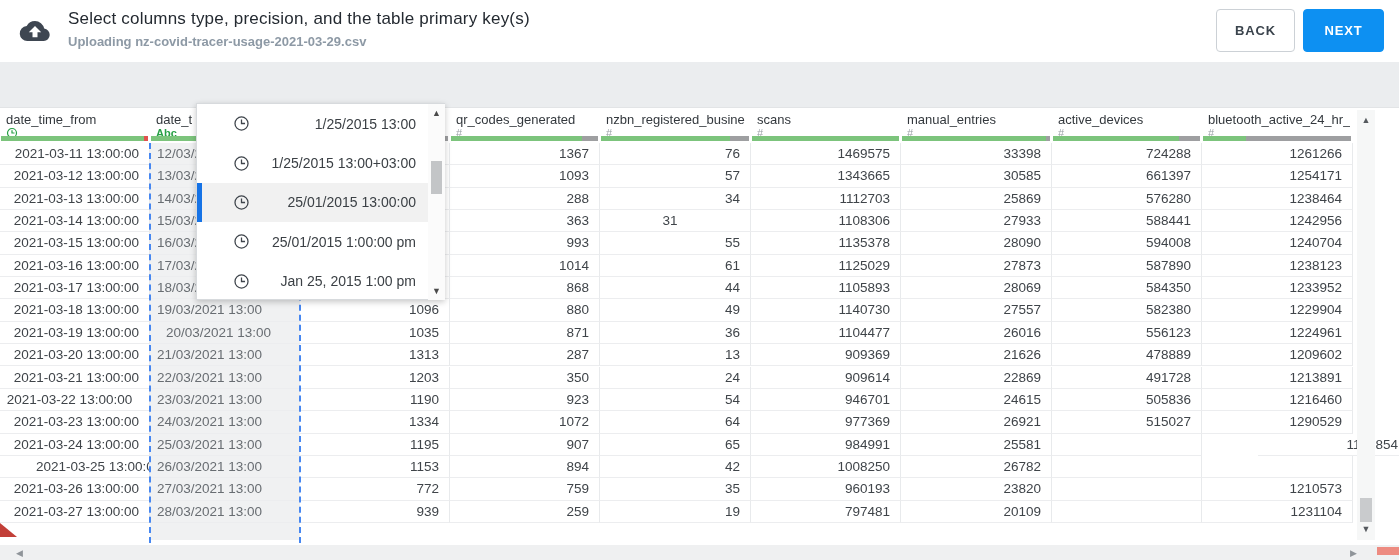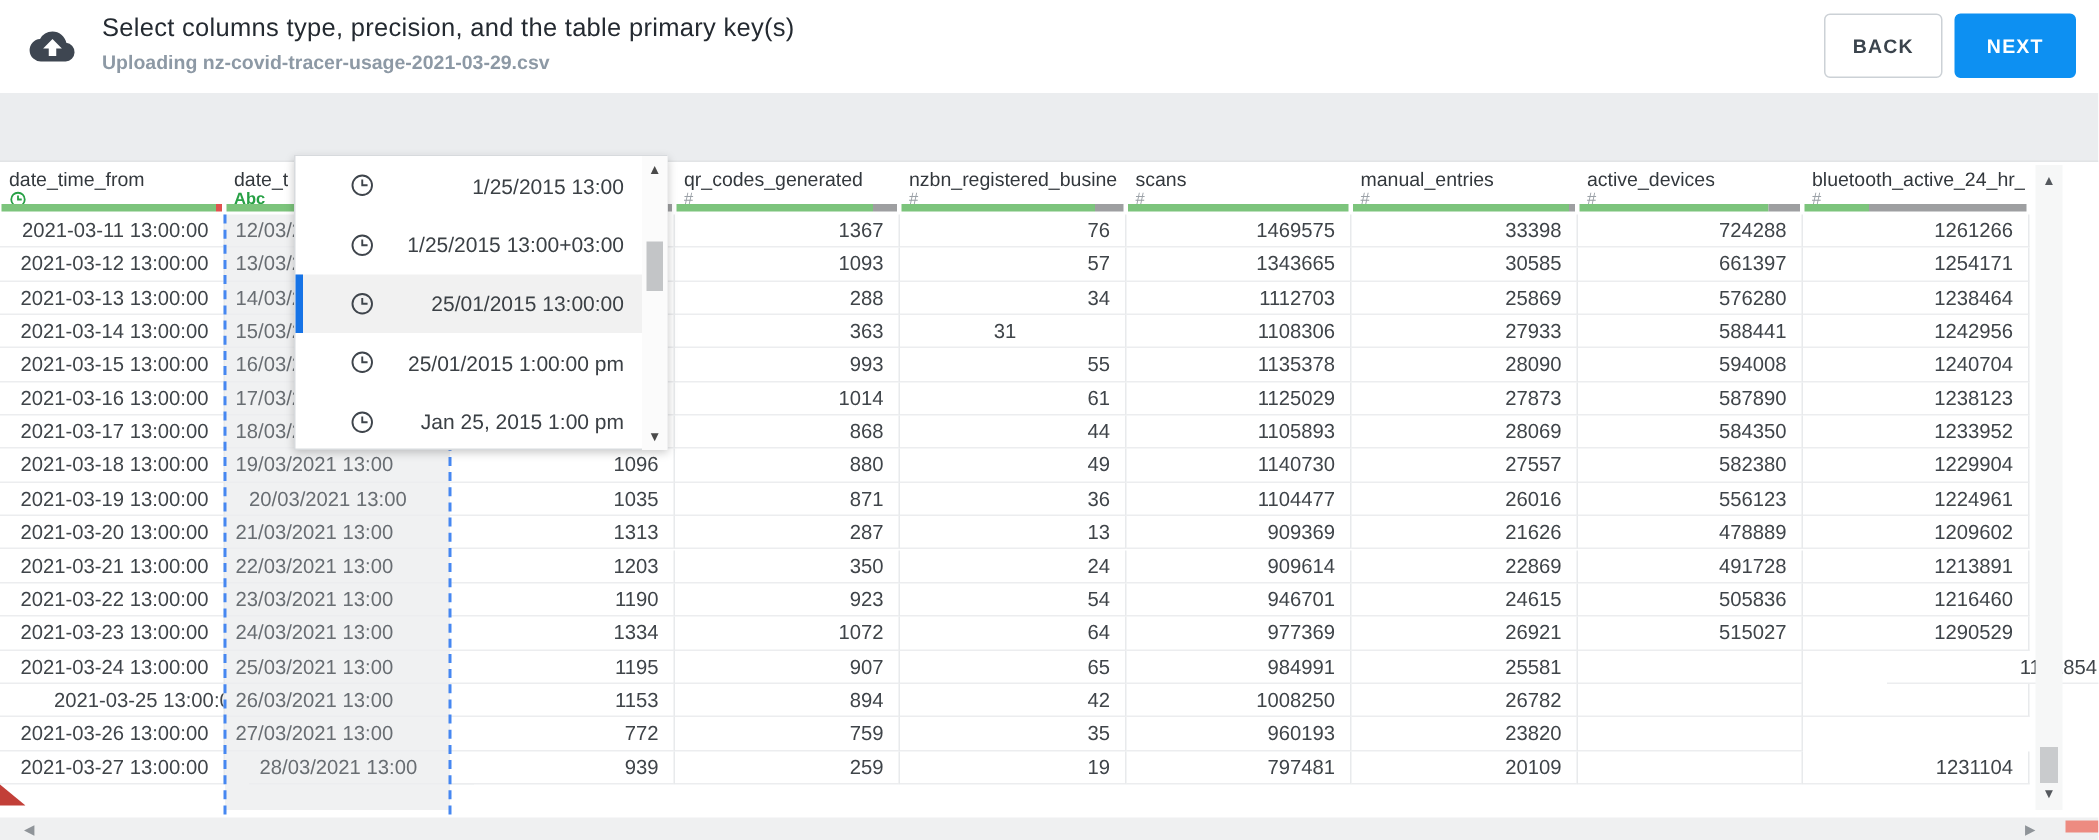--- a/index.html
+++ b/index.html
@@ -315,21 +315,21 @@
           <div class="td c2" style="left: 150px; width: 150px;">22/03/2021 13:00</div>
           <div class="td num" style="left: 300px; width: 150px;">1203</div>
           <div class="td num" style="left: 450px; width: 150px;">350</div>
           <div class="td num" style="left: 600px; width: 151px;">24</div>
           <div class="td num" style="left: 751px; width: 150px;">909614</div>
           <div class="td num" style="left: 901px; width: 151px;">22869</div>
           <div class="td num" style="left: 1052px; width: 150px;">491728</div>
           <div class="td num" style="left: 1202px; width: 151px;">1213891</div>
         </div>
         <div class="tr" style="top: 245.85px;">
-          <div class="td num" style="left: 0px; width: 150px;">2021-03-22 13:00:00</div>
+          <div class="td num" style="left: 0px; width: 150px; text-align: center;">2021-03-22 13:00:00</div>
           <div class="td c2" style="left: 150px; width: 150px;">23/03/2021 13:00</div>
           <div class="td num" style="left: 300px; width: 150px;">1190</div>
           <div class="td num" style="left: 450px; width: 150px;">923</div>
           <div class="td num" style="left: 600px; width: 151px;">54</div>
           <div class="td num" style="left: 751px; width: 150px;">946701</div>
           <div class="td num" style="left: 901px; width: 151px;">24615</div>
           <div class="td num" style="left: 1052px; width: 150px;">505836</div>
           <div class="td num" style="left: 1202px; width: 151px;">1216460</div>
         </div>
         <div class="tr" style="top: 268.2px;">
@@ -367,24 +367,25 @@
         </div>
         <div class="tr" style="top: 335.25px;">
           <div class="td num" style="left: 0px; width: 150px;">2021-03-26 13:00:00</div>
           <div class="td c2" style="left: 150px; width: 150px;">27/03/2021 13:00</div>
           <div class="td num" style="left: 300px; width: 150px; padding-left: 28px;">772</div>
           <div class="td num" style="left: 450px; width: 150px;">759</div>
           <div class="td num" style="left: 600px; width: 151px;">35</div>
           <div class="td num" style="left: 751px; width: 150px;">960193</div>
           <div class="td num" style="left: 901px; width: 151px;">23820</div>
           <div class="td num" style="left: 1052px; width: 150px;"></div>
+          <div class="td num" style="left: 1202px; width: 151px;">1210573</div>
         </div>
         <div class="tr" style="top: 357.6px;">
           <div class="td num" style="left: 0px; width: 150px;">2021-03-27 13:00:00</div>
-          <div class="td c2" style="left: 166px; width: 150px;">28/03/2021 13:00</div>
+          <div class="td c2" style="left: 150px; width: 150px;">28/03/2021 13:00</div>
           <div class="td num" style="left: 300px; width: 150px;">939</div>
           <div class="td num" style="left: 450px; width: 150px;">259</div>
           <div class="td num" style="left: 600px; width: 151px;">19</div>
           <div class="td num" style="left: 751px; width: 150px;">797481</div>
           <div class="td num" style="left: 901px; width: 151px;">20109</div>
           <div class="td num" style="left: 1052px; width: 150px;"></div>
           <div class="td num" style="left: 1202px; width: 151px;">1231104</div>
         </div>
       </div>
   </div>

